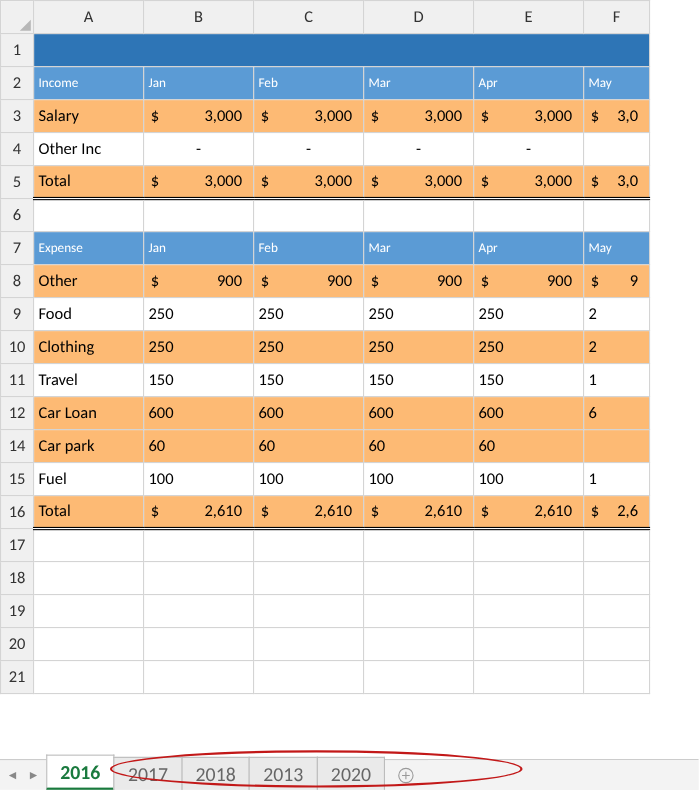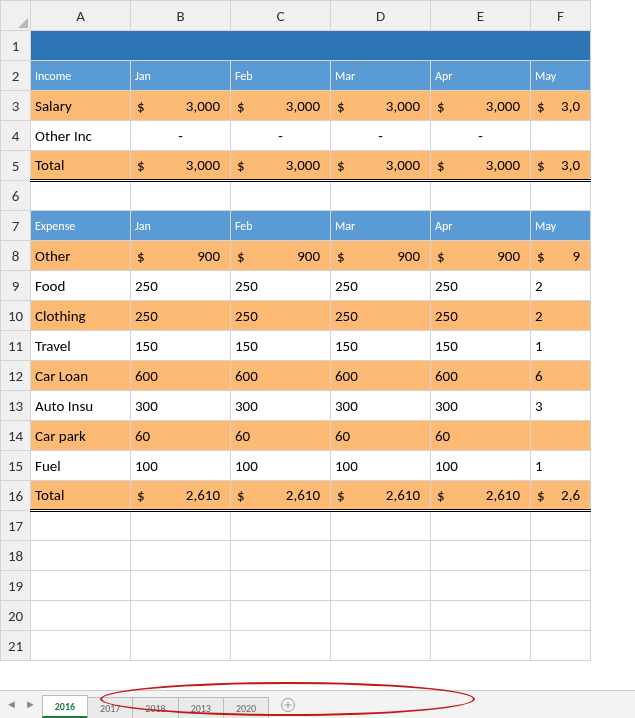--- a/index.html
+++ b/index.html
@@ -112,21 +112,21 @@
     display: flex;
     align-items: flex-end;
     position: relative;
   }
   .tab {
     padding: 4px 12px 3px 12px;
     border: 1px solid #bcbcbc;
     border-bottom: none;
     background: #eaeaea;
     color: #666;
-    font-size: 10px;
+    font-size: 18px;
     margin-right: -1px;
     cursor: pointer;
   }
   .tab.active {
     background: #fff;
     color: #1a7a3e;
     font-weight: bold;
     border-bottom: 2px solid #1a7a3e;
   }
   .addtab {
@@ -347,29 +347,20 @@
   <tr>
     <th class="rowhead">12</th>
     <td class="band indent">Car Loan</td>
     <td class="band txt-right">600</td>
     <td class="band txt-right">600</td>
     <td class="band txt-right">600</td>
     <td class="band txt-right">600</td>
     <td class="band txt-right">6</td>
   </tr>
 
-  <tr>
-    <th class="rowhead">13</th>
-    <td class="indent">Auto Insu</td>
-    <td class="txt-right">300</td>
-    <td class="txt-right">300</td>
-    <td class="txt-right">300</td>
-    <td class="txt-right">300</td>
-    <td class="txt-right">3</td>
-  </tr>
 
   <tr>
     <th class="rowhead">14</th>
     <td class="band indent">Car park</td>
     <td class="band txt-right">60</td>
     <td class="band txt-right">60</td>
     <td class="band txt-right">60</td>
     <td class="band txt-right">60</td>
     <td class="band txt-right"></td>
   </tr>

